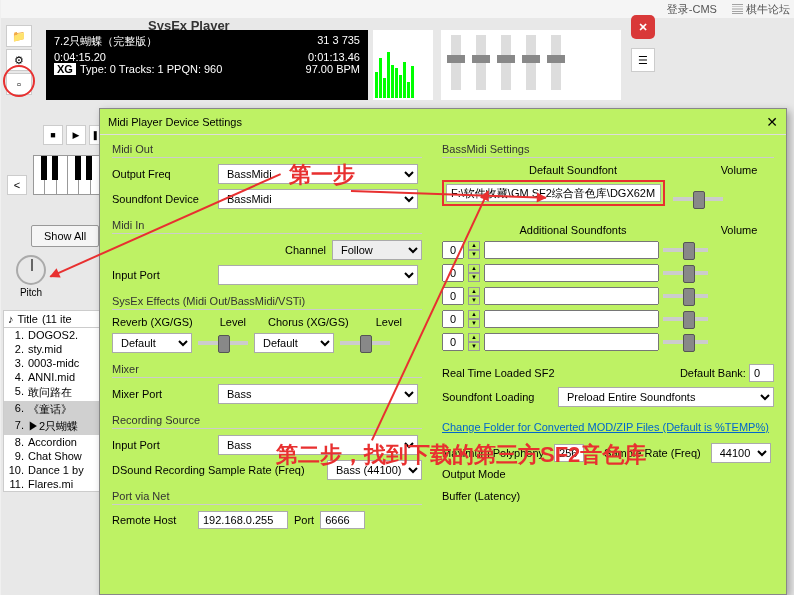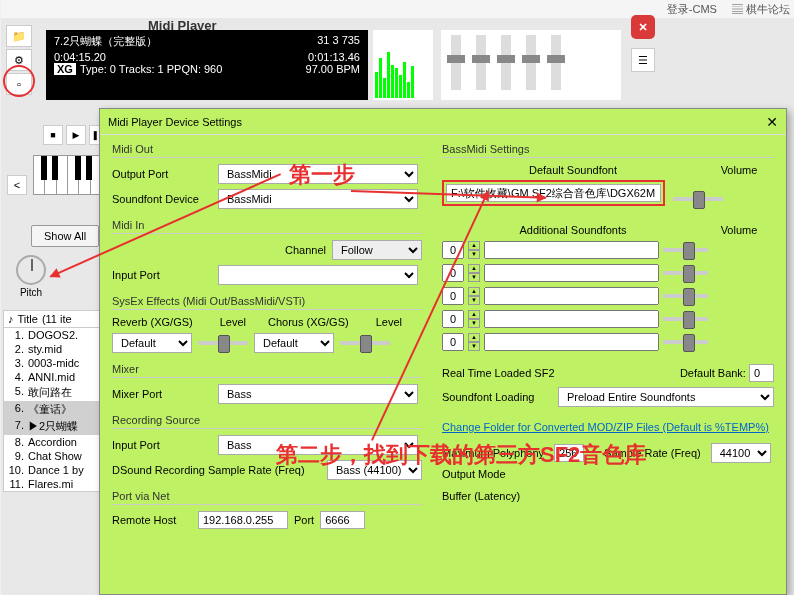--- a/index.html
+++ b/index.html
@@ -99,21 +99,21 @@
 </head>
 <body>
 
 <div class="main-window">
 
   <div class="top-bar">
     <span>登录-CMS</span>
     <span>▤ <span>棋牛论坛</span></span>
   </div>
 
-  <div class="player-title">Midi Player</div>
+  <div class="player-title">SysEx Player</div>
 
   <div class="toolbar-left">
     <div class="tool-btn">📁</div>
     <div class="tool-btn gear">⚙</div>
     <div class="tool-btn">▫</div>
   </div>
   <div class="gear-highlight"></div>
 
   <div class="player-display">
     <div class="row">
@@ -247,21 +247,21 @@
       <span>Midi Player Device Settings</span>
       <span class="dialog-close">✕</span>
     </div>
     <div class="dialog-body">
       <div class="two-col">
 
         <div class="left-col">
           <div class="section">
             <div class="section-title">Midi Out</div>
             <div class="form-row">
-              <span class="form-label">Output Port</span>
+              <span class="form-label">Output Freq</span>
               <select style="width:200px"><option>BassMidi</option></select>
             </div>
             <div class="form-row">
               <span class="form-label">Soundfont Device</span>
               <select style="width:200px"><option>BassMidi</option></select>
             </div>
           </div>
 
           <div class="section">
             <div class="section-title">Midi In</div>

